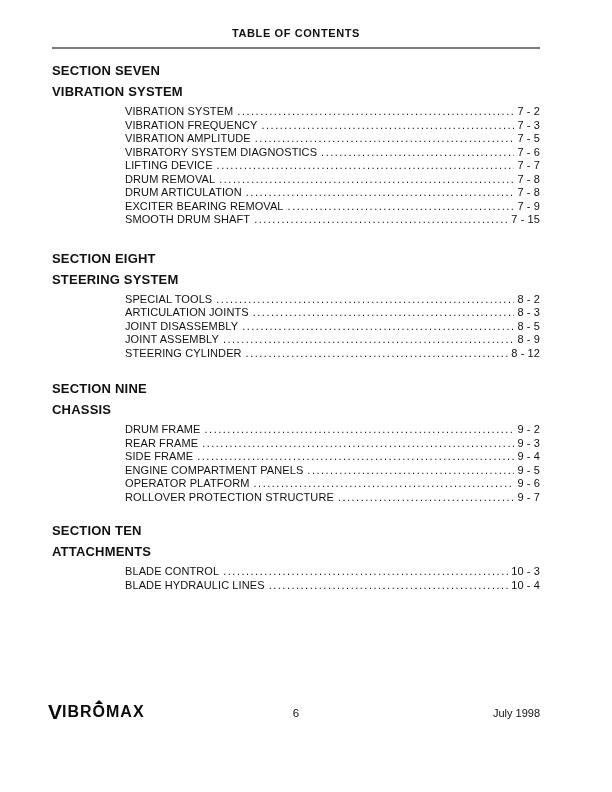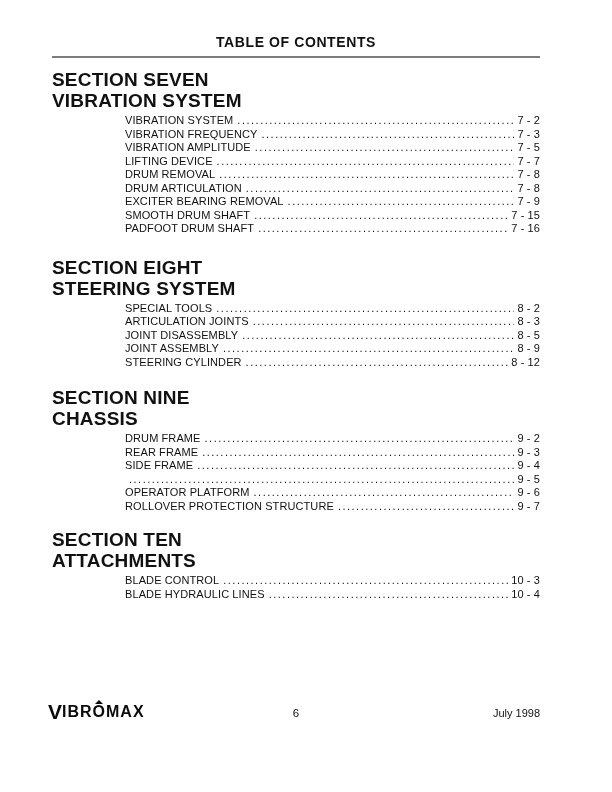--- a/index.html
+++ b/index.html
@@ -11,35 +11,35 @@
     background: #ffffff;
     font-family: "Liberation Sans", "DejaVu Sans", sans-serif;
     color: #111111;
     overflow: hidden;
   }
   .content {
     margin-left: 52px;
     width: 488px;
   }
   .page-header-title {
-    padding-top: 35px;
+    padding-top: 26px;
     text-align: center;
-    font-size: 14px;
+    font-size: 11px;
     font-weight: bold;
     letter-spacing: 0.6px;
     line-height: 14px;
   }
   .header-rule {
     height: 2px;
     background: #7d7d7d;
     margin-top: 7px;
   }
   .toc-section h2 {
     margin: 0;
-    font-size: 19px;
+    font-size: 13px;
     font-weight: bold;
     letter-spacing: 0.2px;
     line-height: 21px;
   }
   .toc-section.s7 h2 { margin-top: 11px; }
   .toc-section.s8 h2 { margin-top: 21px; }
   .toc-section.s9 h2 { margin-top: 18px; }
   .toc-section.s10 h2 { margin-top: 16px; }
   .entries {
     margin-top: 3px;
@@ -141,20 +141,25 @@
             <span class="entry-title">VIBRATION FREQUENCY</span>
             <span class="leader"></span>
             <span class="entry-page">7 - 3</span>
           </div>
         <div class="toc-entry">
             <span class="entry-title">VIBRATION AMPLITUDE</span>
             <span class="leader"></span>
             <span class="entry-page">7 - 5</span>
           </div>
         <div class="toc-entry">
+            <span class="entry-title">VIBRATORY SYSTEM DIAGNOSTICS</span>
+            <span class="leader"></span>
+            <span class="entry-page">7 - 6</span>
+          </div>
+        <div class="toc-entry">
             <span class="entry-title">LIFTING DEVICE</span>
             <span class="leader"></span>
             <span class="entry-page">7 - 7</span>
           </div>
         <div class="toc-entry">
             <span class="entry-title">DRUM REMOVAL</span>
             <span class="leader"></span>
             <span class="entry-page">7 - 8</span>
           </div>
         <div class="toc-entry">
@@ -164,25 +169,20 @@
           </div>
         <div class="toc-entry">
             <span class="entry-title">EXCITER BEARING REMOVAL</span>
             <span class="leader"></span>
             <span class="entry-page">7 - 9</span>
           </div>
         <div class="toc-entry">
             <span class="entry-title">SMOOTH DRUM SHAFT</span>
             <span class="leader"></span>
             <span class="entry-page">7 - 15</span>
-          </div>
-        <div class="toc-entry">
-            <span class="entry-title">PADFOOT DRUM SHAFT</span>
-            <span class="leader"></span>
-            <span class="entry-page">7 - 16</span>
           </div>
       </div>
     </section>
 
     <section class="toc-section s8">
       <h2>
         <span>SECTION EIGHT</span><br>
         <span>STEERING SYSTEM</span>
       </h2>
       <div class="entries">
@@ -229,20 +229,21 @@
             <span class="entry-title">REAR FRAME</span>
             <span class="leader"></span>
             <span class="entry-page">9 - 3</span>
           </div>
         <div class="toc-entry">
             <span class="entry-title">SIDE FRAME</span>
             <span class="leader"></span>
             <span class="entry-page">9 - 4</span>
           </div>
         <div class="toc-entry">
+            <span class="entry-title">ENGINE COMPARTMENT PANELS</span>
             <span class="leader"></span>
             <span class="entry-page">9 - 5</span>
           </div>
         <div class="toc-entry">
             <span class="entry-title">OPERATOR PLATFORM</span>
             <span class="leader"></span>
             <span class="entry-page">9 - 6</span>
           </div>
         <div class="toc-entry">
             <span class="entry-title">ROLLOVER PROTECTION STRUCTURE</span>

